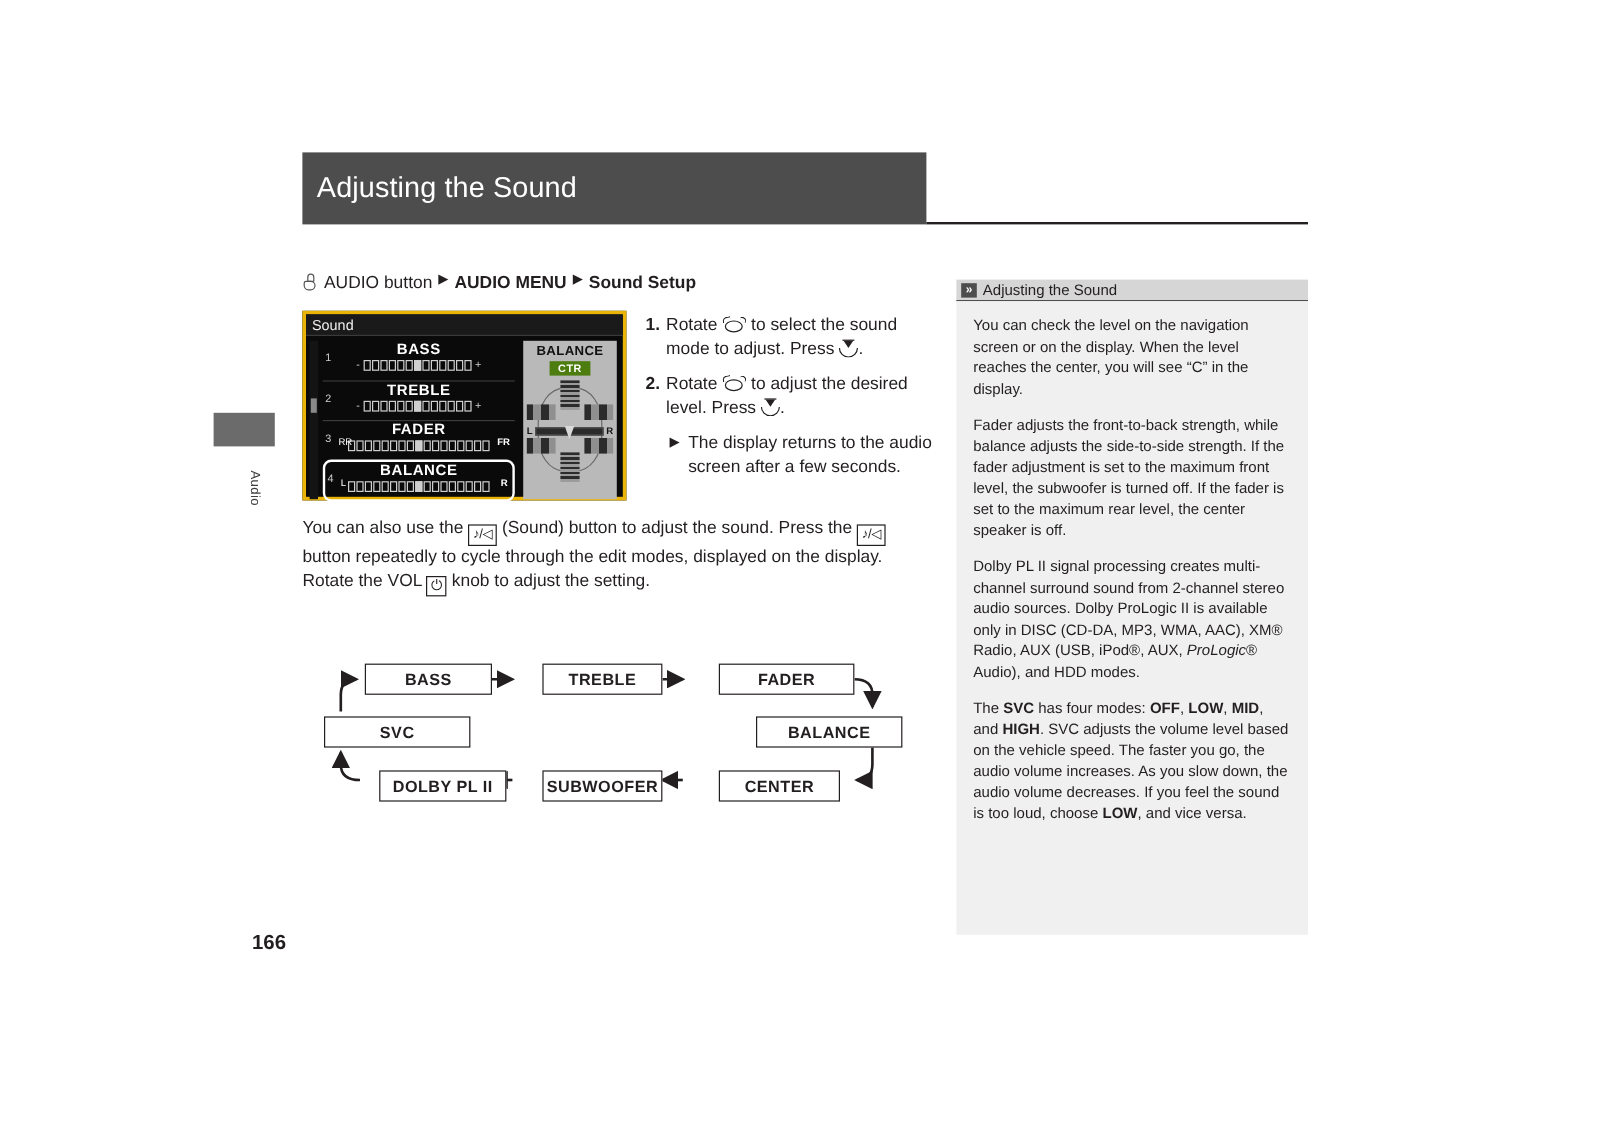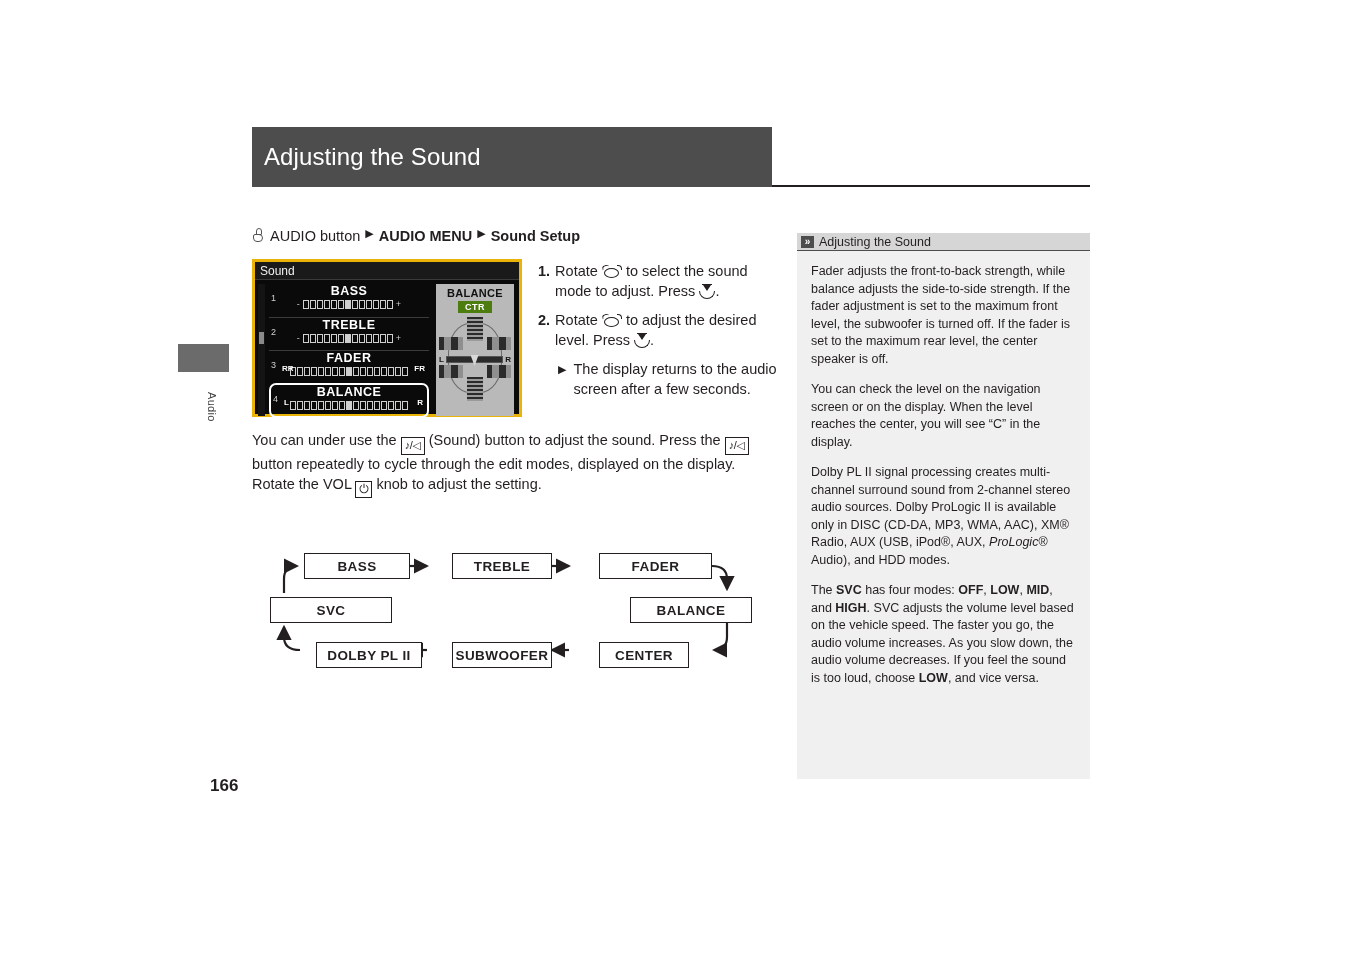--- a/index.html
+++ b/index.html
@@ -94,21 +94,21 @@
     display: flex; align-items: center; justify-content: center;
     gap: 1px; margin-top: 1px;
   }
   .seg { width: 6px; height: 9px; border: 1px solid #cfcfcf; background: transparent; }
   .seg.on { background: #cfcfcf; }
   .endmark { color: #cfcfcf; font-size: 9px; line-height: 9px; padding: 0 2px; }
   .meter-idx {
     position: absolute; left: 2px; top: 9px;
     color: #cfcfcf; font-size: 9px;
   }
-  .side-lbl-l { position: absolute; left: 13px; top: 13px; color: #fff; font-size: 8px; font-weight: 700; }
+  .side-lbl-l { position: absolute; left: 13px; top: 13px; color: #fff; font-size: 8px; font-weight: 400; }
   .side-lbl-r { position: absolute; right: 4px; top: 13px; color: #fff; font-size: 8px; font-weight: 700; }
   .meter.selected {
     border: 2px solid #ffffff; border-radius: 7px; height: 35px;
   }
 
   .balpanel {
     width: 78px; background: #b9b9b9; margin-left: 3px;
     display: flex; flex-direction: column; align-items: center;
     padding-top: 3px;
   }
@@ -438,21 +438,21 @@
 
         <div class="substep">
           <span class="tri" style="padding-top:5px">▶</span>
           <span>The display returns to the audio screen after a few seconds.</span>
         </div>
 
       </div>
     </div>
 
     <div class="note-para">
-      <span>You can under use the</span>
+      <span>You can also use the</span>
       <span class="ico-sound">♪/◁</span>
       <span>(Sound) button to adjust the sound. Press the</span>
       <span class="ico-sound">♪/◁</span>
       <span>button repeatedly to cycle through the edit modes, displayed on the display. Rotate the VOL</span>
       <span class="ico-power">⏻</span>
       <span>knob to adjust the setting.</span>
     </div>
 
   </div>
 
@@ -478,32 +478,32 @@
 
       <path d="M38,105 Q22,105 22,92 L22,82" fill="none" stroke="#231f20" stroke-width="2.2" marker-end="url(#ah)"></path>
 
       <path d="M22,48 L22,34 Q22,21 35,21" fill="none" stroke="#231f20" stroke-width="2.2" marker-end="url(#ah)"></path>
     </svg>
 
     <div class="fbox" style="left:42px;  top:8px;  width:106px; height:26px;">BASS</div>
     <div class="fbox" style="left:190px; top:8px;  width:100px; height:26px;">TREBLE</div>
     <div class="fbox" style="left:337px; top:8px;  width:113px; height:26px;">FADER</div>
     <div class="fbox" style="left:368px; top:52px; width:122px; height:26px;">BALANCE</div>
-    <div class="fbox" style="left:337px; top:97px; width:90px; height:26px;">CENTER</div>
+    <div class="fbox" style="left:337px; top:97px; width:101px; height:26px;">CENTER</div>
     <div class="fbox" style="left:190px; top:97px; width:100px; height:26px;">SUBWOOFER</div>
     <div class="fbox" style="left:54px;  top:97px; width:106px; height:26px;">DOLBY PL II</div>
     <div class="fbox" style="left:8px;   top:52px; width:122px; height:26px;">SVC</div>
   </div>
 
   <div class="aside">
     <div class="aside-head">
       <span class="chev-icon">»</span>
       <span class="aside-title">Adjusting the Sound</span>
     </div>
     <div class="aside-body" id="aside-body">
+        <p class="aside-p">You can check the level on the navigation screen or on the display. When the level reaches the center, you will see “C” in the display.</p>
         <p class="aside-p">Fader adjusts the front-to-back strength, while balance adjusts the side-to-side strength. If the fader adjustment is set to the maximum front level, the subwoofer is turned off. If the fader is set to the maximum rear level, the center speaker is off.</p>
-        <p class="aside-p">You can check the level on the navigation screen or on the display. When the level reaches the center, you will see “C” in the display.</p>
         <p class="aside-p">Dolby PL II signal processing creates multi-channel surround sound from 2-channel stereo audio sources. Dolby ProLogic II is available only in DISC (CD-DA, MP3, WMA, AAC), XM® Radio, AUX (USB, iPod®, AUX, <i>ProLogic</i>® Audio), and HDD modes.</p>
         <p class="aside-p">The <b>SVC</b> has four modes: <b>OFF</b>, <b>LOW</b>, <b>MID</b>, and <b>HIGH</b>. SVC adjusts the volume level based on the vehicle speed. The faster you go, the audio volume increases. As you slow down, the audio volume decreases. If you feel the sound is too loud, choose <b>LOW</b>, and vice versa.</p>
       </div>
   </div>
 
 </div>
 
 </body></html>

